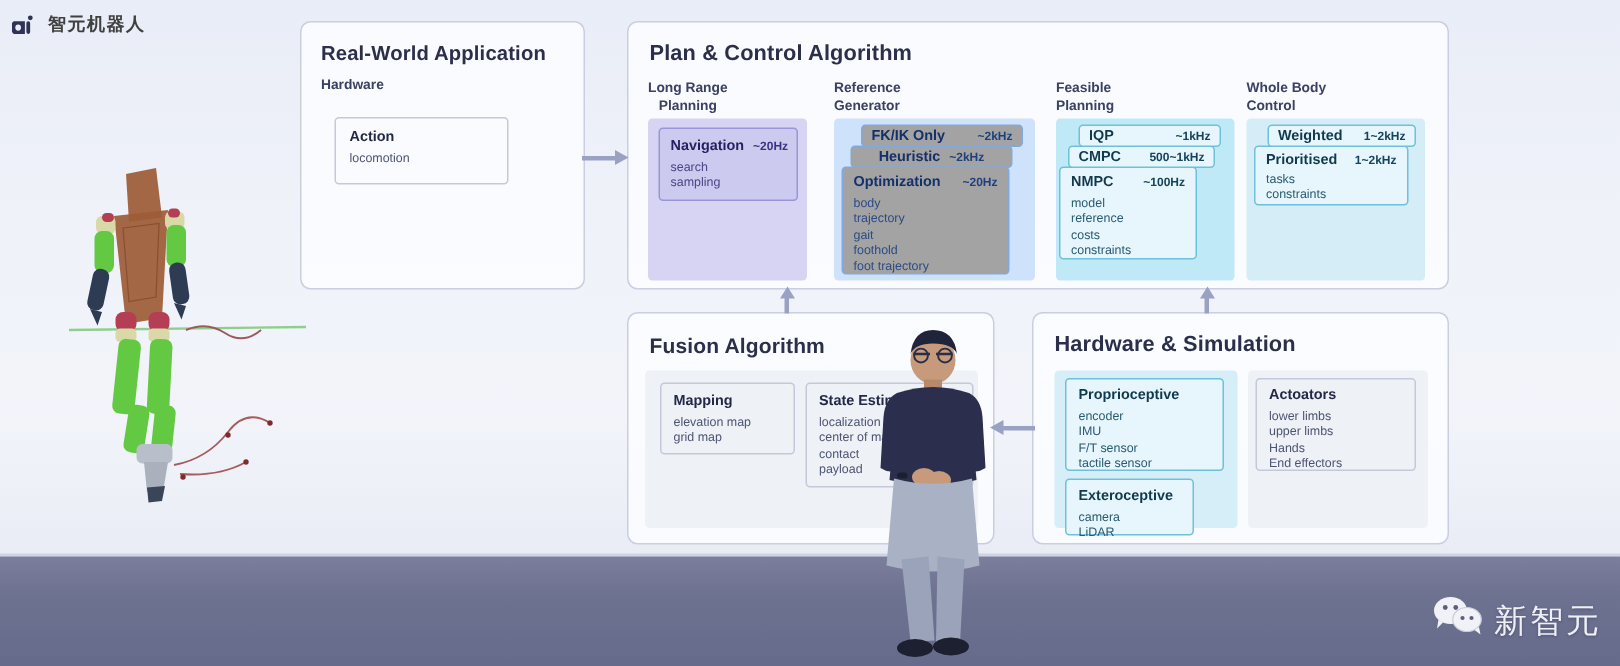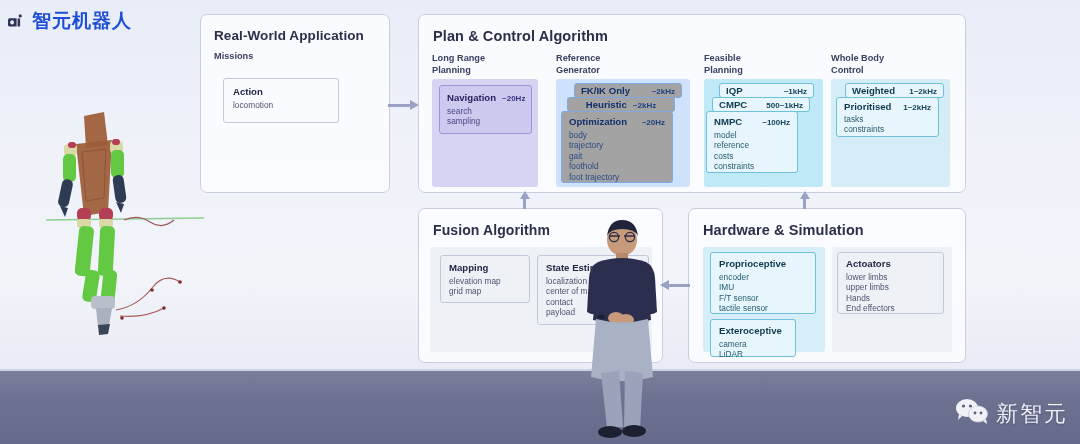--- a/index.html
+++ b/index.html
@@ -56,21 +56,21 @@
 
   
   #robot-illustration{position:absolute;left:46px;top:100px;width:160px;height:245px;}
 
   
   #presenter{position:absolute;left:576px;top:218px;width:92px;height:222px;}
 
   
   #brand-logo{position:absolute;left:8px;top:8px;display:flex;align-items:center;gap:6px;}
   #brand-logo .mark{width:18px;height:14px;position:relative;}
-  #brand-logo .cn{font-size:19px;color:#1d4ed8;font-weight:600;
+  #brand-logo .cn{font-size:12px;color:#404040;font-weight:600;
       font-family:"DejaVu Sans",sans-serif;letter-spacing:1px;}
 
   
   #watermark{position:absolute;right:12px;bottom:14px;display:flex;align-items:center;gap:7px;}
   #watermark .wm-text{font-size:22px;color:#eef0f6;font-weight:500;
       font-family:"DejaVu Sans",sans-serif;letter-spacing:2px;
       text-shadow:0 1px 2px rgba(40,44,70,.45);}
 </style>
 </head>
 <body>
@@ -138,33 +138,33 @@
     <circle cx="134" cy="182" r="1.8" fill="#7e2b2b"></circle>
     <circle cx="118" cy="208" r="1.8" fill="#7e2b2b"></circle>
     <circle cx="76" cy="218" r="1.8" fill="#7e2b2b"></circle>
   </svg>
 </div>
 
 <div id="slide">
 
   <div class="panel" style="left:4px;top:6px;width:188px;height:177px;">
     <div class="panel-title" style="position:absolute;left:13px;top:13px;">Real-World Application</div>
-    <div class="sub-title" style="position:absolute;left:13px;top:36px;">Missions</div>
+    <div class="sub-title" style="position:absolute;left:13px;top:36px;">Hardware</div>
     <div class="card c-plain" style="left:22px;top:63px;width:116px;height:45px;padding:7px 9px;">
       <div class="hd">
           <span class="nm">Action</span>
         </div>
       <div class="li" style="margin-top:3px;">locomotion</div>
     </div>
   </div>
 
   <div class="panel" style="left:222px;top:6px;width:546px;height:177px;">
     <div class="panel-title" style="position:absolute;left:14px;top:13px;font-size:14.5px;">Plan &amp; Control Algorithm</div>
 
-    <div class="sub-title" style="position:absolute;left:13px;top:38px;">
+    <div class="sub-title" style="position:absolute;left:13px;top:38px;text-align:center;">
       <span>Long Range</span><br>
       <span>Planning</span>
     </div>
     <div class="well violet" style="left:13px;top:64px;width:106px;height:108px;"></div>
     <div class="card c-violet" style="left:20px;top:70px;width:93px;height:49px;padding:6px 7px;">
       <div class="hd" style="justify-content:space-between;">
         <span class="nm">Navigation</span>
         <span class="hz">~20Hz</span>
       </div>
       <div class="li" style="margin-top:3px;">search</div>

